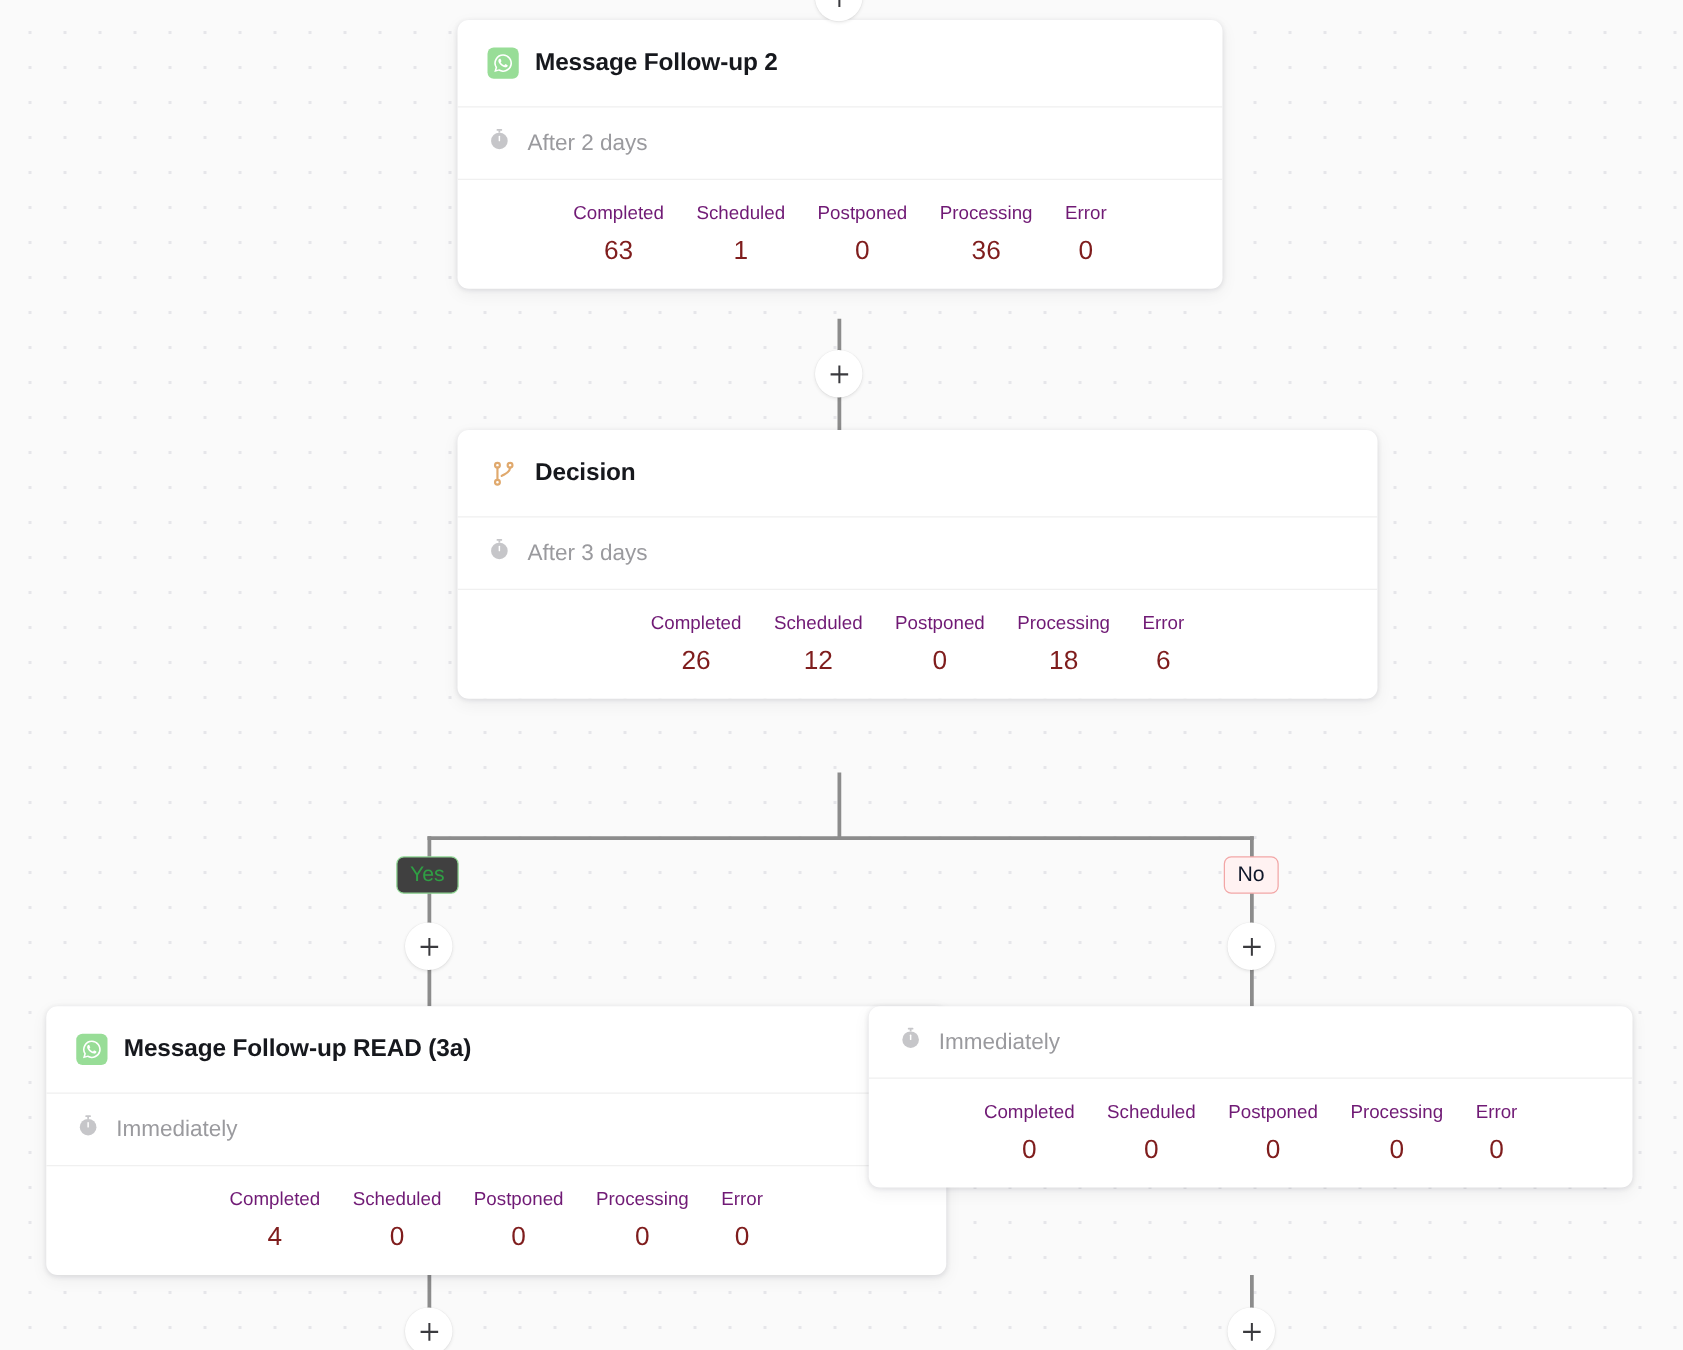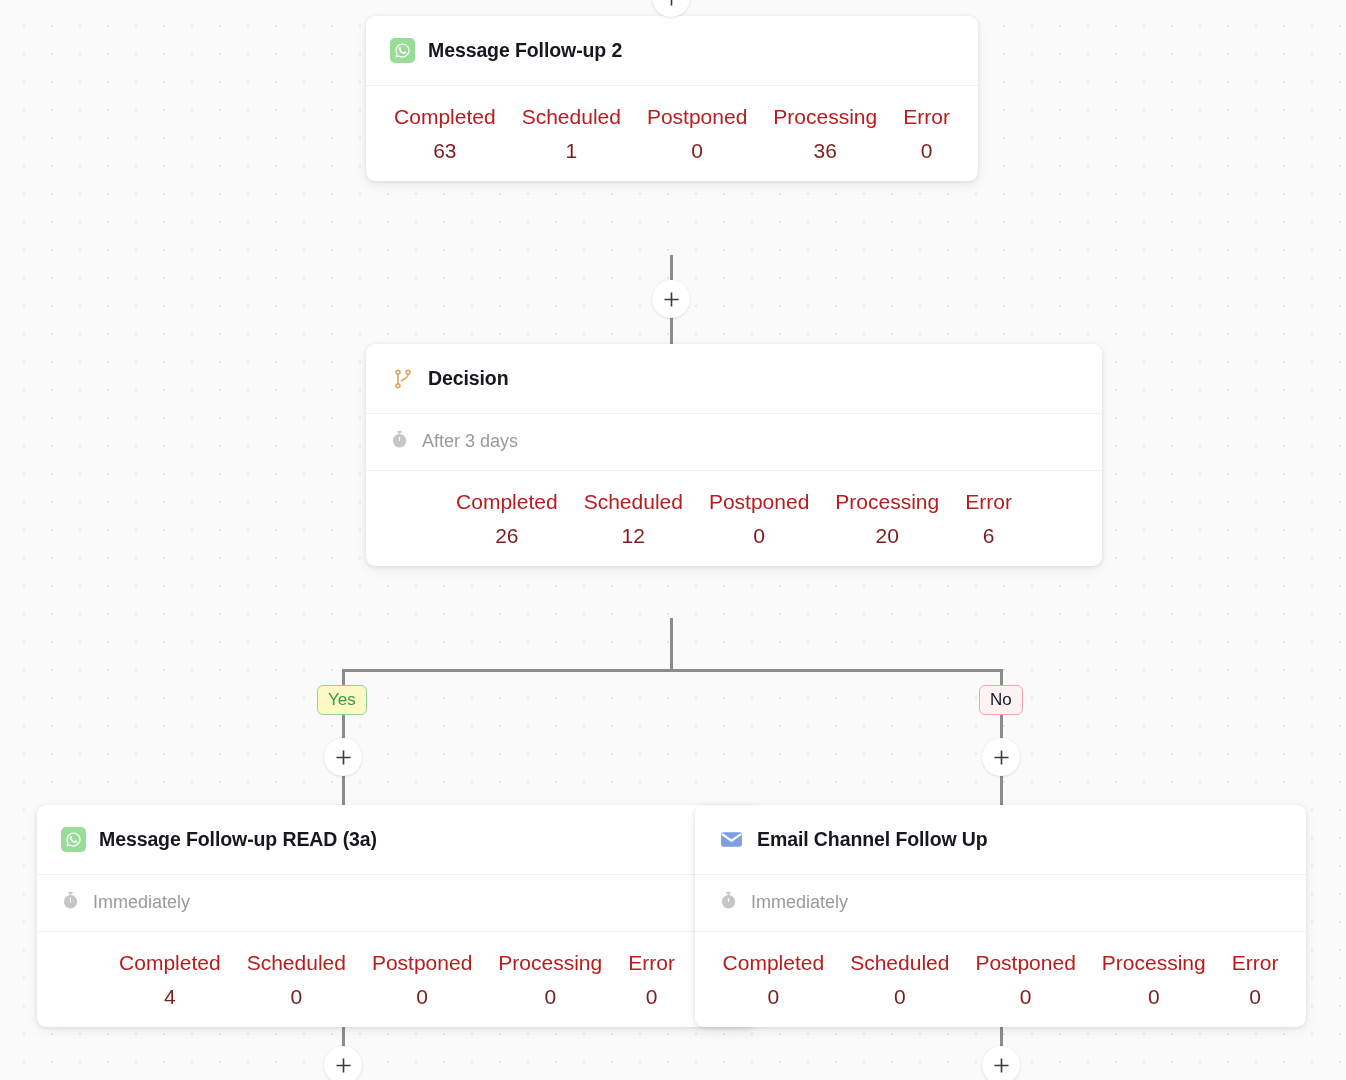--- a/index.html
+++ b/index.html
@@ -123,22 +123,22 @@
     justify-content: center;
     padding: 17px 10px 20px 10px;
   }
   .stat-col {
     display: flex;
     flex-direction: column;
     align-items: center;
     padding: 0 13px;
   }
   .stat-label {
-    font-size: 21px;
-    color: #b91c1c;
+    font-size: 15px;
+    color: #701a75;
     line-height: 1.35;
     white-space: nowrap;
   }
   .stat-value {
     font-size: 21px;
     color: #7f1d1d;
     margin-top: 9px;
     line-height: 1;
   }
 
@@ -146,21 +146,21 @@
   .branch-badge {
     position: absolute;
     padding: 3px 10px 4px 10px;
     border-radius: 6px;
     font-size: 17px;
     line-height: 1.25;
     cursor: pointer;
     background: #ffffff;
   }
   .badge-yes {
-    background: #fef9c3;
+    background: #404040;
     border: 1px solid #8fd694;
     color: #2f9e44;
   }
   .badge-no {
     background: #fff2f2;
     border: 1px solid #f2a6a6;
     color: #0f172a;
   }
 </style>
 </head>
@@ -188,20 +188,31 @@
     <div class="node-header">
       <span class="chan-icon chan-whatsapp">
         <svg width="17" height="17" viewBox="0 0 24 24" aria-hidden="true">
           <path fill="#ffffff" d="M12 2a10 10 0 0 0-8.6 15.07L2 22l5.05-1.32A10 10 0 1 0 12 2zm0 1.8a8.2 8.2 0 1 1-4.2 15.24l-.3-.18-3 .79.8-2.92-.2-.31A8.2 8.2 0 0 1 12 3.8z"></path>
           <path fill="#ffffff" d="M9.3 7.6c-.2-.45-.4-.46-.58-.47h-.5c-.17 0-.45.06-.69.31-.24.25-.9.88-.9 2.14 0 1.26.92 2.48 1.05 2.65.13.17 1.79 2.86 4.42 3.9 2.19.86 2.63.69 3.11.64.48-.04 1.54-.63 1.76-1.24.22-.61.22-1.13.15-1.24-.06-.11-.24-.17-.5-.3-.26-.13-1.54-.76-1.78-.85-.24-.09-.41-.13-.59.13-.17.25-.67.85-.82 1.02-.15.18-.3.2-.56.07-.26-.13-1.1-.4-2.09-1.29-.77-.69-1.3-1.54-1.45-1.8-.15-.25-.02-.39.11-.52.12-.12.26-.3.39-.46.13-.15.17-.26.26-.44.09-.17.04-.33-.02-.46-.07-.13-.57-1.4-.78-1.89z"></path>
         </svg>
       </span>
       <span class="node-title">Message Follow-up 2</span>
     </div>
 
+    <div class="node-timing">
+      <span class="stopwatch">
+        <svg width="19" height="19" viewBox="0 0 24 24" aria-hidden="true">
+          <rect x="9.2" y="1.4" width="5.6" height="2" rx="0.7" fill="#c6c6c9"></rect>
+          <rect x="11.1" y="2.8" width="1.8" height="2.4" fill="#c6c6c9"></rect>
+          <circle cx="12" cy="13.6" r="8.4" fill="#c6c6c9"></circle>
+          <rect x="11.25" y="8.4" width="1.5" height="5.6" rx="0.7" fill="#ffffff"></rect>
+        </svg>
+      </span>
+      <span class="timing-text">After 2 days</span>
+    </div>
 
     <div class="node-stats">
       <div class="stat-col">
         <span class="stat-label">Completed</span>
         <span class="stat-value">63</span>
       </div>
       <div class="stat-col">
         <span class="stat-label">Scheduled</span>
         <span class="stat-value">1</span>
       </div>
@@ -255,21 +266,21 @@
       <div class="stat-col">
         <span class="stat-label">Scheduled</span>
         <span class="stat-value">12</span>
       </div>
       <div class="stat-col">
         <span class="stat-label">Postponed</span>
         <span class="stat-value">0</span>
       </div>
       <div class="stat-col">
         <span class="stat-label">Processing</span>
-        <span class="stat-value">20</span>
+        <span class="stat-value">18</span>
       </div>
       <div class="stat-col">
         <span class="stat-label">Error</span>
         <span class="stat-value">6</span>
       </div>
     </div>
   </div>
 
   <div class="node-card" style="left:37px; top:805px; width:720px;">
     <div class="node-header">
@@ -312,29 +323,20 @@
         <span class="stat-value">0</span>
       </div>
       <div class="stat-col">
         <span class="stat-label">Error</span>
         <span class="stat-value">0</span>
       </div>
     </div>
   </div>
 
   <div class="node-card" style="left:695px; top:805px; width:611px;">
-    <div class="node-header">
-      <span class="chan-icon chan-email">
-        <svg width="25" height="25" viewBox="0 0 24 24" aria-hidden="true">
-          <rect x="2" y="5" width="20" height="14" rx="2.2" fill="#7d9fe0"></rect>
-          <path d="M3.6 7.4 12 13.2l8.4-5.8" stroke="#ffffff" stroke-width="2.1" fill="none" stroke-linecap="round" stroke-linejoin="round"></path>
-        </svg>
-      </span>
-      <span class="node-title">Email Channel Follow Up</span>
-    </div>
 
     <div class="node-timing">
       <span class="stopwatch">
         <svg width="19" height="19" viewBox="0 0 24 24" aria-hidden="true">
           <rect x="9.2" y="1.4" width="5.6" height="2" rx="0.7" fill="#c6c6c9"></rect>
           <rect x="11.1" y="2.8" width="1.8" height="2.4" fill="#c6c6c9"></rect>
           <circle cx="12" cy="13.6" r="8.4" fill="#c6c6c9"></circle>
           <rect x="11.25" y="8.4" width="1.5" height="5.6" rx="0.7" fill="#ffffff"></rect>
         </svg>
       </span>

